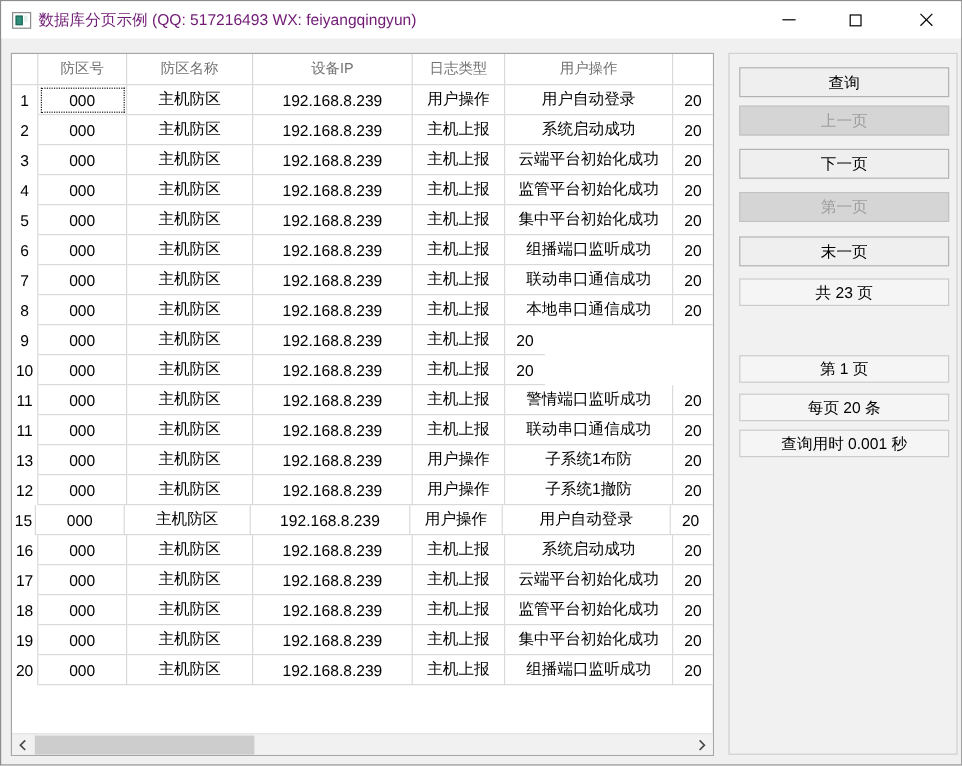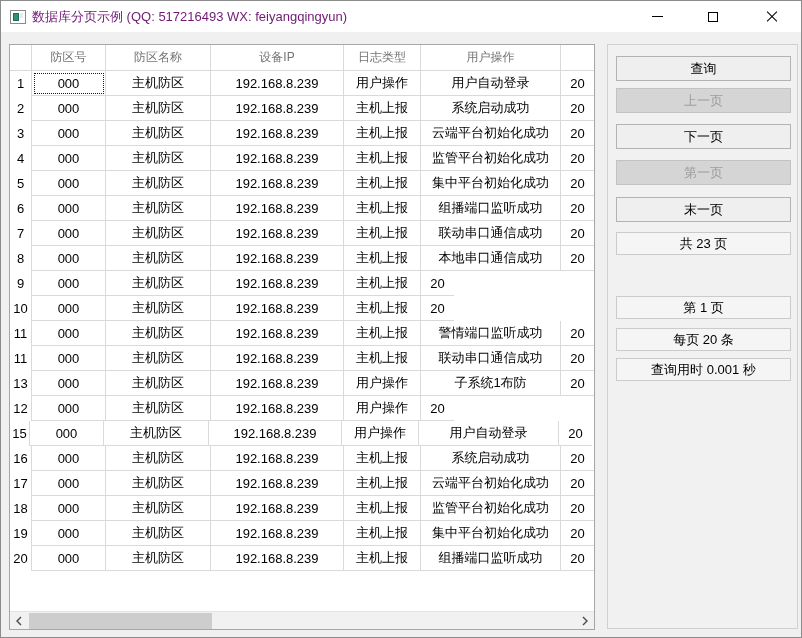--- a/index.html
+++ b/index.html
@@ -219,20 +219,21 @@
           <div class="cell" style="width: 77px;">用户操作</div>
           <div class="cell" style="width: 140px;">子系统1布防</div>
           <div class="cell" style="width: 33px;">20</div>
         </div>
         <div class="t-row">
           <div class="cell rownum" style="width: 22px;">12</div>
           <div class="cell" style="width: 74px;">000</div>
           <div class="cell" style="width: 105px;">主机防区</div>
           <div class="cell" style="width: 133px;">192.168.8.239</div>
           <div class="cell" style="width: 77px;">用户操作</div>
+          <div class="cell" style="width: 140px;">子系统1撤防</div>
           <div class="cell" style="width: 33px;">20</div>
         </div>
         <div class="t-row">
           <div class="cell rownum" style="width: 20px;">15</div>
           <div class="cell" style="width: 74px;">000</div>
           <div class="cell" style="width: 105px;">主机防区</div>
           <div class="cell" style="width: 133px;">192.168.8.239</div>
           <div class="cell" style="width: 77px;">用户操作</div>
           <div class="cell" style="width: 140px;">用户自动登录</div>
           <div class="cell" style="width: 33px;">20</div>

